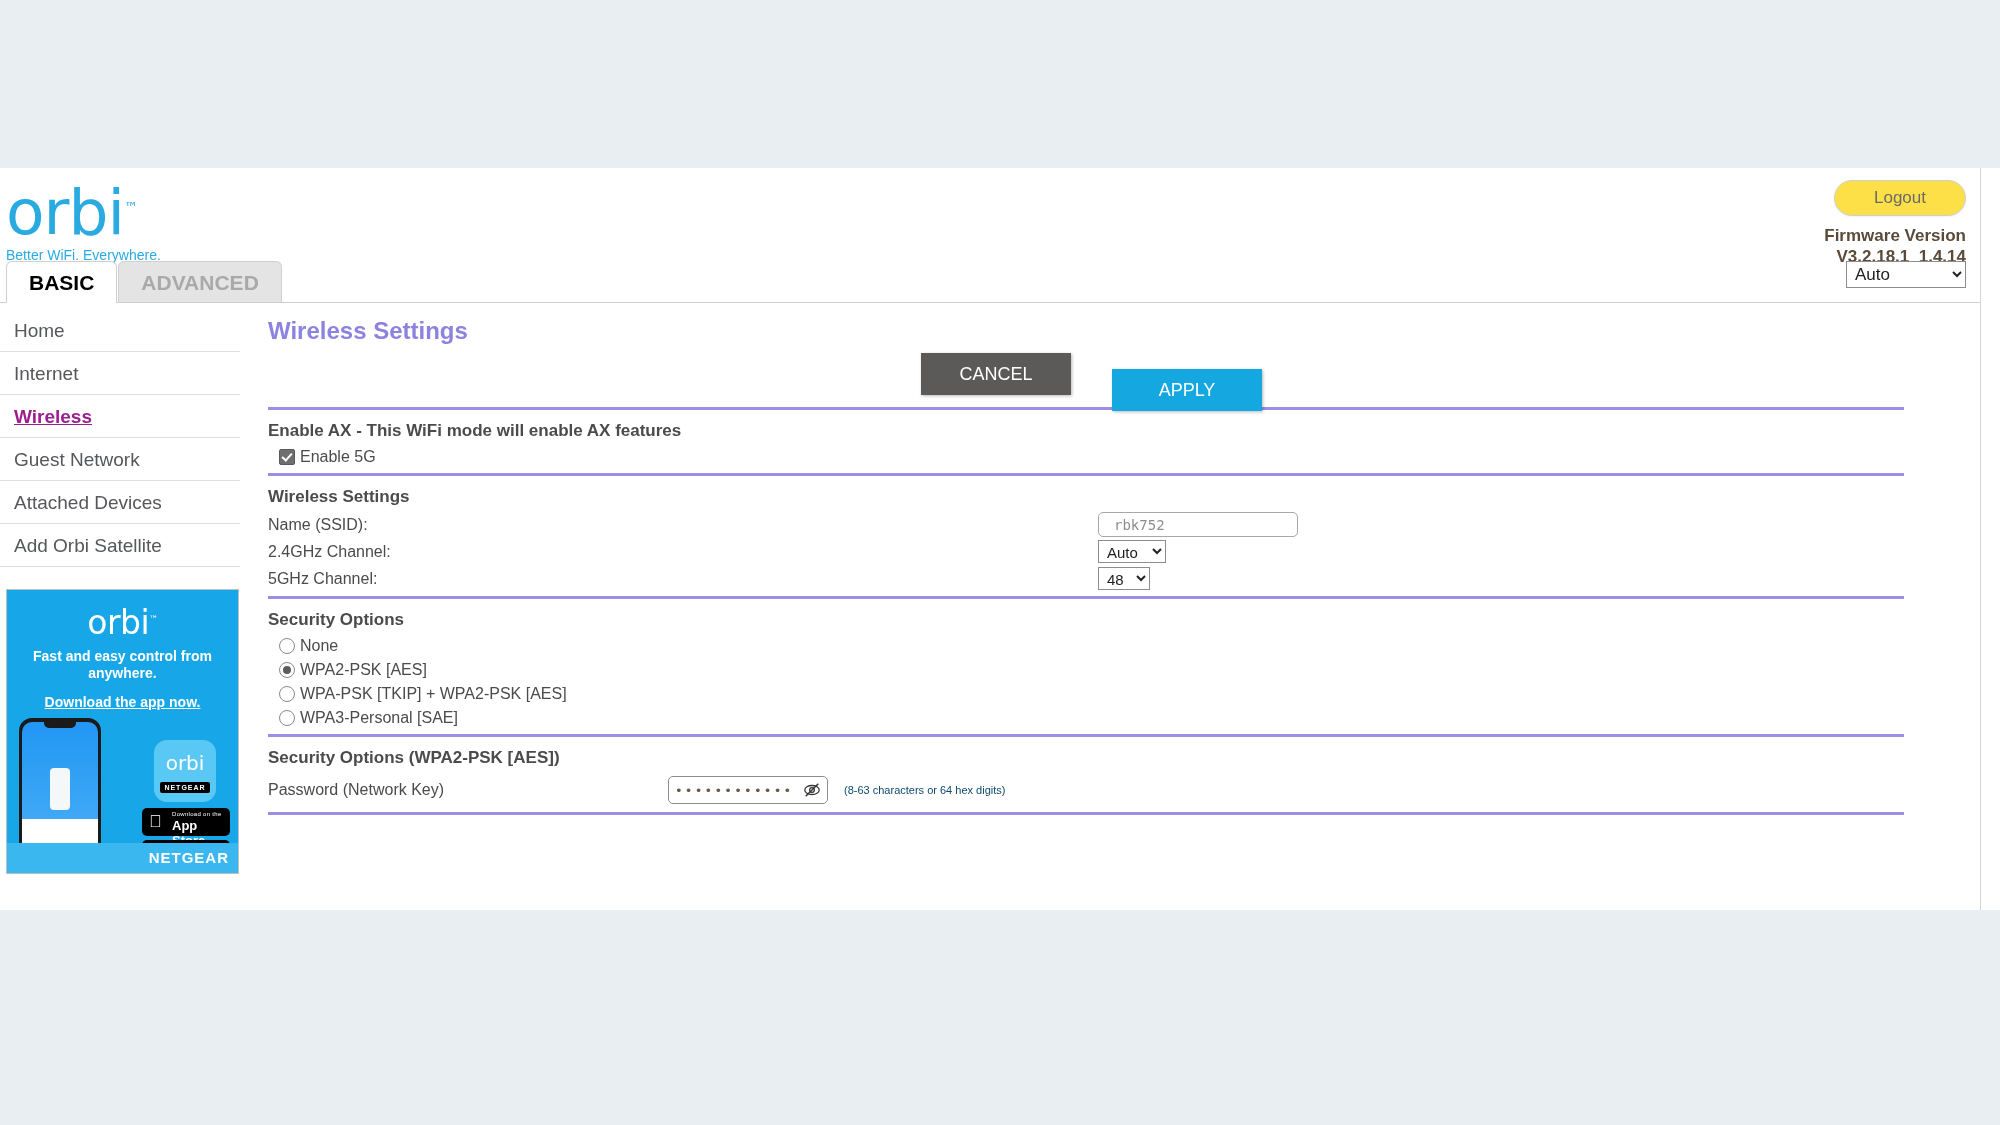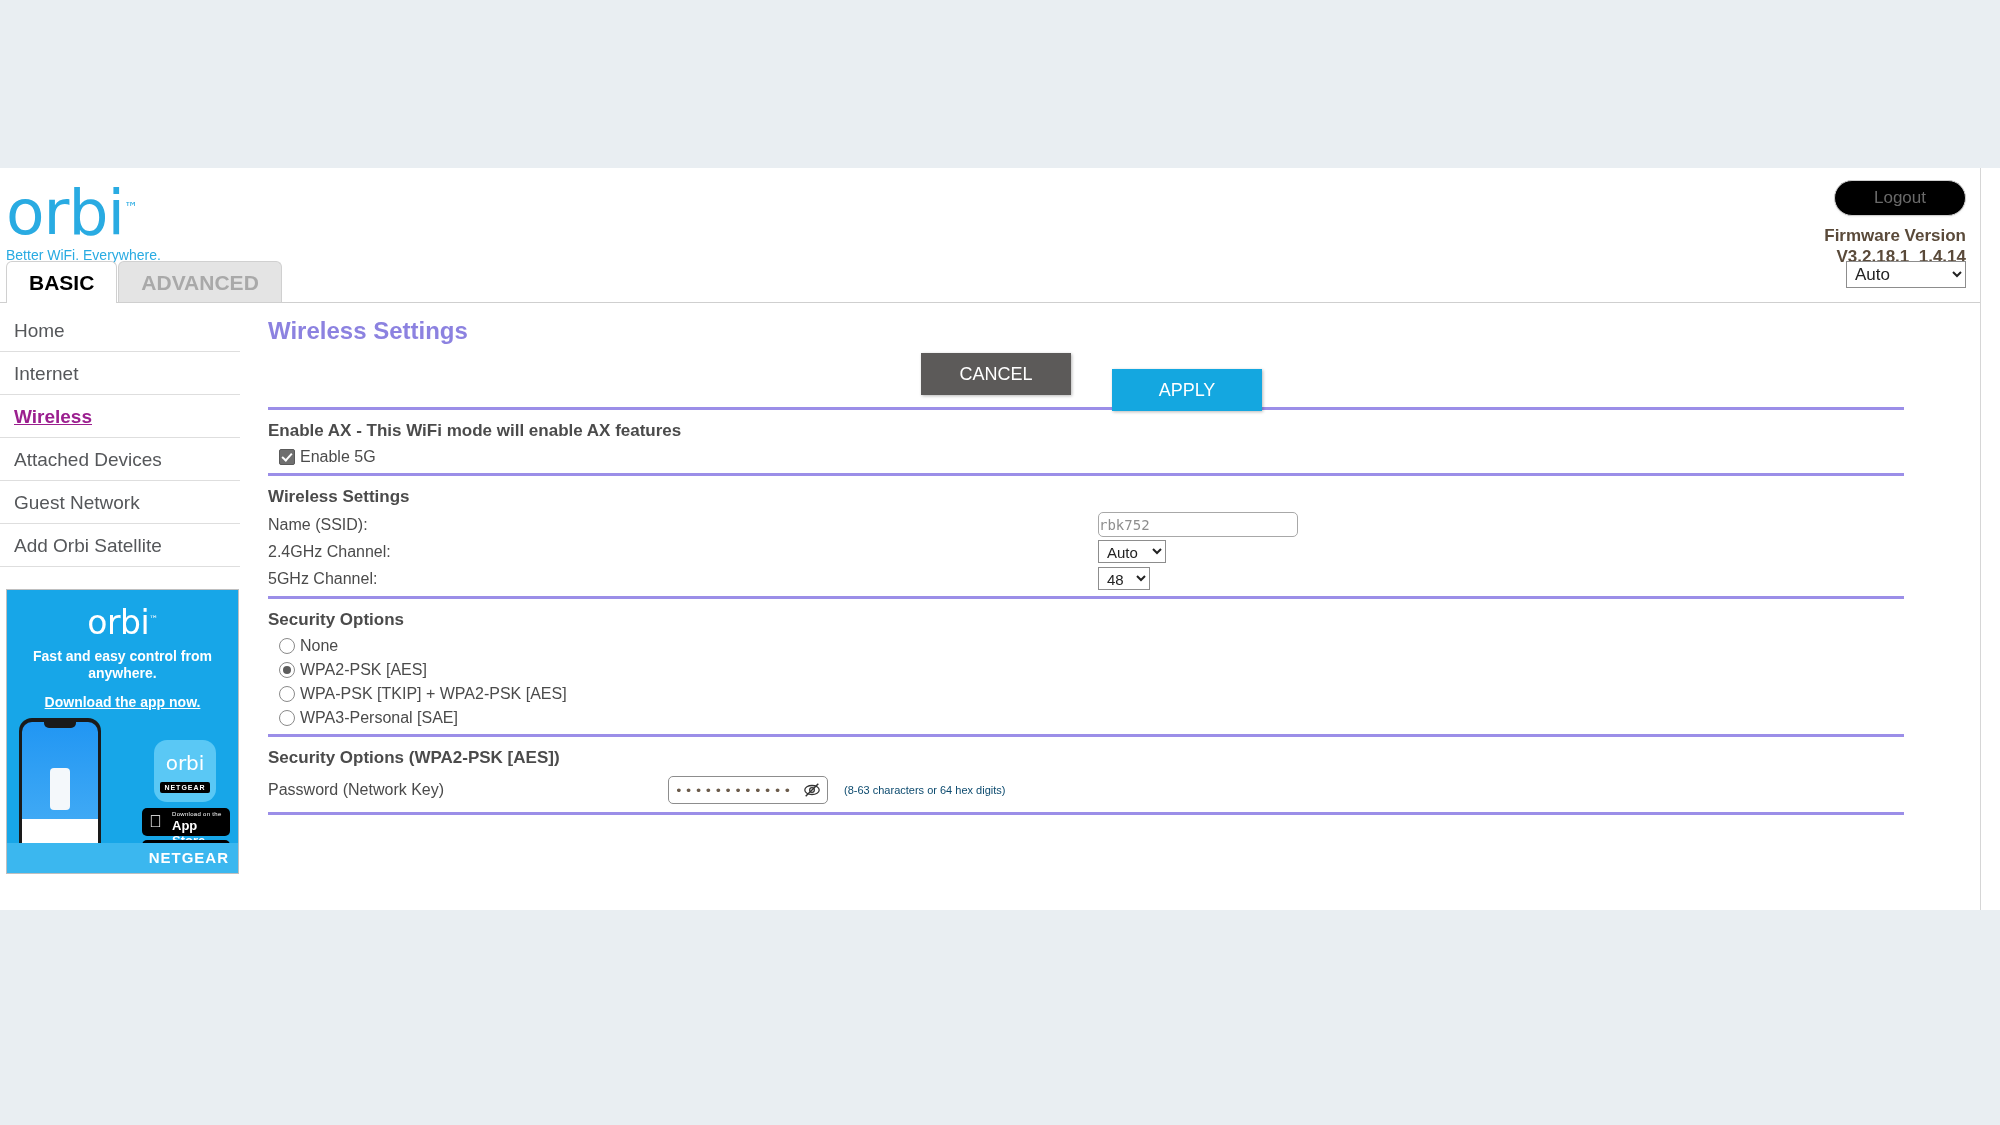--- a/index.html
+++ b/index.html
@@ -76,21 +76,21 @@
     text-align: center;
     width: 260px;
   }
   #logout-button {
     display: block;
     width: 130px;
     margin: 0 0 0 auto;
     padding: 7px 0;
     border: 1px solid #cfcfcf;
     border-radius: 18px;
-    background: #000000;
+    background: #fde047;
     color: #6a6a6a;
     font-size: 17px;
     text-align: center;
     cursor: pointer;
     box-shadow: 0 1px 2px rgba(0,0,0,0.06);
     font-family: "Liberation Sans", sans-serif;
   }
   #firmware-block {
     margin-top: 9px;
     text-align: right;
@@ -466,21 +466,21 @@
     font-size: 16px;
     color: #4b4b4b;
   }
   .field-label { width: 830px; flex: 0 0 830px; }
 
   #ssid-input {
     width: 200px;
     height: 25px;
     border: 1px solid #a8a8a8;
     border-radius: 5px;
-    padding: 0 0;
+    padding: 0 15px;
     box-sizing: border-box;
     font-family: "DejaVu Sans Mono", monospace;
     font-size: 14px;
     color: #8e8e8e;
     background: #ffffff;
   }
   #channel-24-select { width: 68px; height: 23px; font-size: 15px; }
   #channel-5-select  { width: 52px; height: 23px; font-size: 15px; }
 
   #password-wrap {
@@ -549,22 +549,22 @@
     </div>
     <div id="tab-underline"></div>
   </div>
 
   <div id="body-area">
 
     <div id="sidebar">
       <div class="nav-item">Home</div>
       <div class="nav-item">Internet</div>
       <div class="nav-item active">Wireless</div>
+      <div class="nav-item">Guest Network</div>
       <div class="nav-item">Attached Devices</div>
-      <div class="nav-item">Guest Network</div>
       <div class="nav-item">Add Orbi Satellite</div>
 
       <div id="promo-card">
         <div id="promo-logo"><span>orbi</span><span class="tm">™</span></div>
         <div id="promo-headline">Fast and easy control from anywhere.</div>
         <div id="promo-cta">Download the app now.</div>
 
         <div id="promo-phone">
           <div id="promo-phone-screen">
             <div id="promo-phone-notch"></div>

